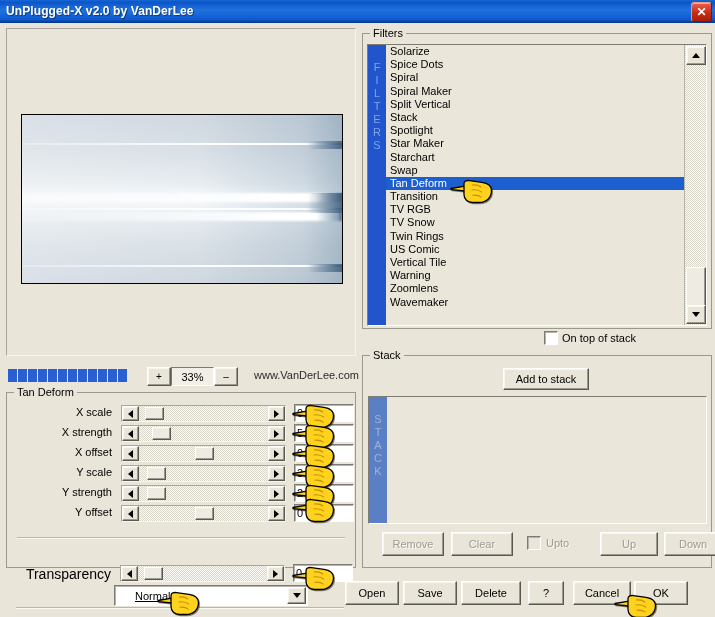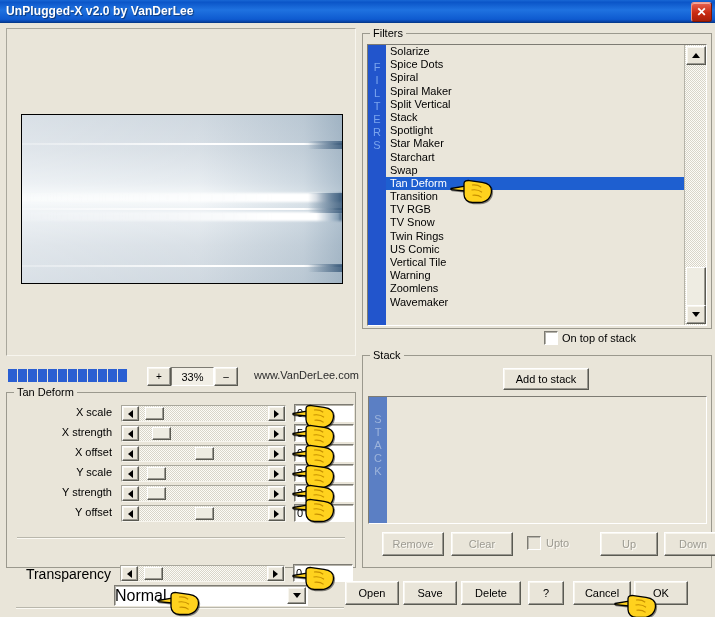--- a/index.html
+++ b/index.html
@@ -139,21 +139,21 @@
   .pval{position:absolute;left:287px;top:-1px;width:56px;height:16px;}
 
   .sep{position:absolute;left:10px;width:328px;height:1px;background:#b9b7ac;border-bottom:1px solid #fbf9f3;}
 
   .transLabel{position:absolute;right:243px;top:1px;font-size:14px;}
   #blendSelect{
     position:absolute;left:114px;top:585px;width:192px;height:19px;
     background:#fff;border:1px solid;border-color:#7d7b73 #ffffff #ffffff #7d7b73;
     box-shadow:inset 1px 1px 0 #b5b3ab;display:flex;align-items:center;
   }
-  #blendSelect .bval{padding-left:0;font-size:16px;}
+  #blendSelect .bval{padding-left:20px;font-size:11px;text-decoration:underline;}
   #blendSelect .bArrow{
     position:absolute;right:1px;top:1px;width:17px;height:15px;background:#e9e5d9;
     border:1px solid;border-color:#ffffff #5a5a52 #5a5a52 #ffffff;
     box-shadow:inset -1px -1px 0 #9a9890, inset 1px 1px 0 #f8f6ef;
     display:flex;align-items:center;justify-content:center;cursor:pointer;
   }
   .triD{width:0;height:0;border-left:4px solid transparent;border-right:4px solid transparent;border-top:5px solid #000;}
 
   
   #filtersGroup{left:362px;top:33px;width:348px;height:294px;}

